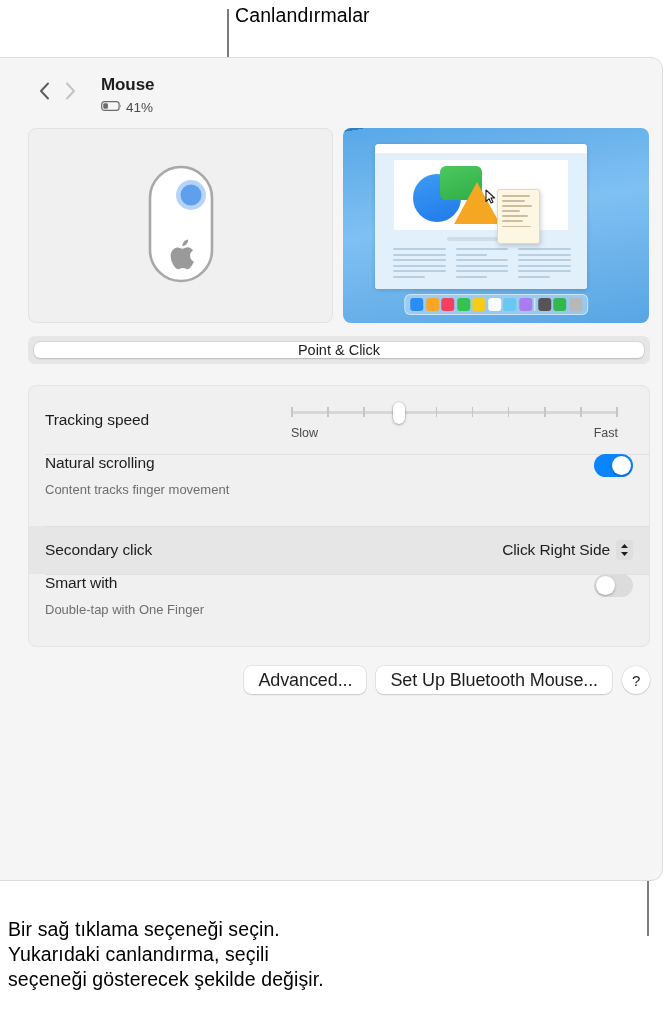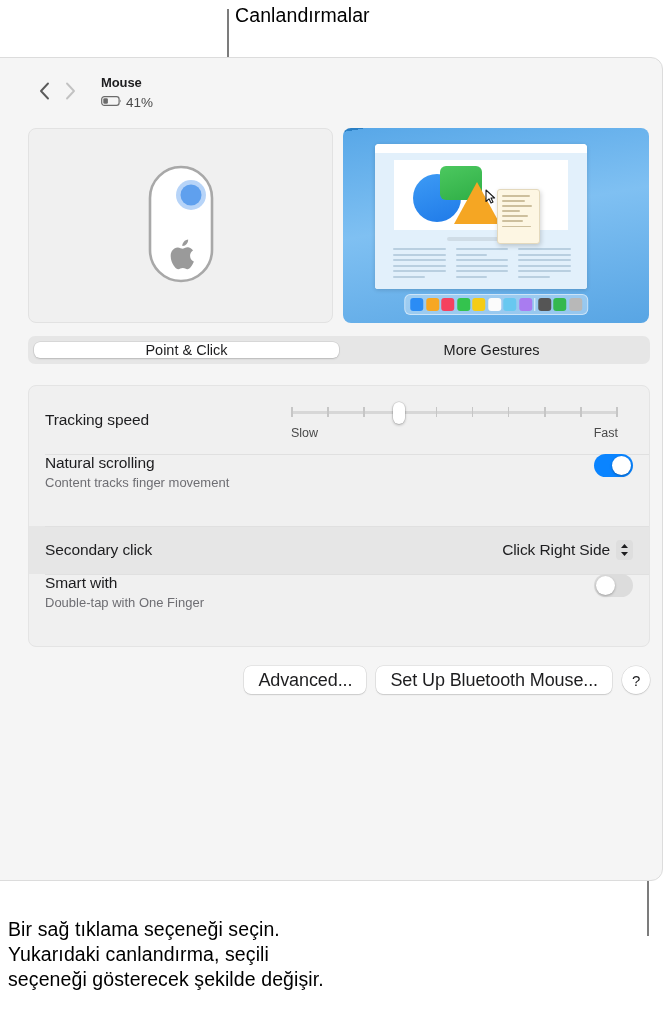--- a/index.html
+++ b/index.html
@@ -51,21 +51,21 @@
 
   
   #nav-row { position: absolute; left: 44px; top: 18px; display: flex; align-items: flex-start; }
   .chevron-btn {
     width: 26px; height: 30px;
     display: flex; align-items: center; justify-content: center;
   }
   .chevron-btn svg { display: block; }
   #title-block { margin-left: 18px; margin-top: -1px; }
   #page-title {
-    font-size: 13px; font-weight: bold; color: #1d1d1f; letter-spacing: -0.1px;
+    font-size: 17px; font-weight: bold; color: #1d1d1f; letter-spacing: -0.1px;
   }
   #battery-line {
     display: flex; align-items: center; gap: 3px; margin-top: 3px;
   }
   #battery-icon { display: block; }
   #battery-pct { font-size: 13.5px; color: #4a4a4a; }
 
   
   #preview-row {
     position: absolute; left: 41px; top: 70px;
@@ -182,21 +182,21 @@
   }
   .srow { position: relative; padding: 0 16px; }
   .srow + .srow::before {
     content: ""; position: absolute; left: 16px; right: 0; top: 0;
     height: 1px; background: #e0e0e0;
   }
   .srow.highlight { background: #e6e6e6; }
 
   #row-tracking { height: 68px; display: flex; align-items: center; }
   .row-label { font-size: 15.5px; color: #1d1d1f; letter-spacing: -0.1px; }
-  .row-sub { font-size: 13px; color: #6e6e73; margin-top: 3px; }
+  .row-sub { font-size: 13px; color: #6e6e73; margin-top: 10px; }
 
   #slider-wrap { position: absolute; left: 262px; top: 14px; width: 327px; }
   #slider-track-area { position: relative; height: 24px; }
   #slider-ticks {
     position: absolute; left: 0; top: 7px; width: 100%; height: 10px;
     display: flex; justify-content: space-between; align-items: center;
   }
   .tick { width: 1.5px; height: 10px; background: #c6c6c6; }
   #slider-rail {
     position: absolute; left: 0; top: 11px; width: 100%; height: 2.5px;
@@ -398,23 +398,20 @@
           <div class="dock-icon" style="background:#b8b8b8"></div>
         </div>
 
       </div>
     </div>
 
     <div id="tab-bar">
       <div class="tab selected">
         <span>Point &amp; Click</span>
       </div>
-      <div class="tab">
-        <span>More Gestures</span>
-      </div>
     </div>
 
     <div id="settings-group">
 
       <div class="srow" id="row-tracking">
         <div class="row-label">Tracking speed</div>
 
         <div id="slider-wrap">
           <div id="slider-track-area">
             <div id="slider-rail"></div>

